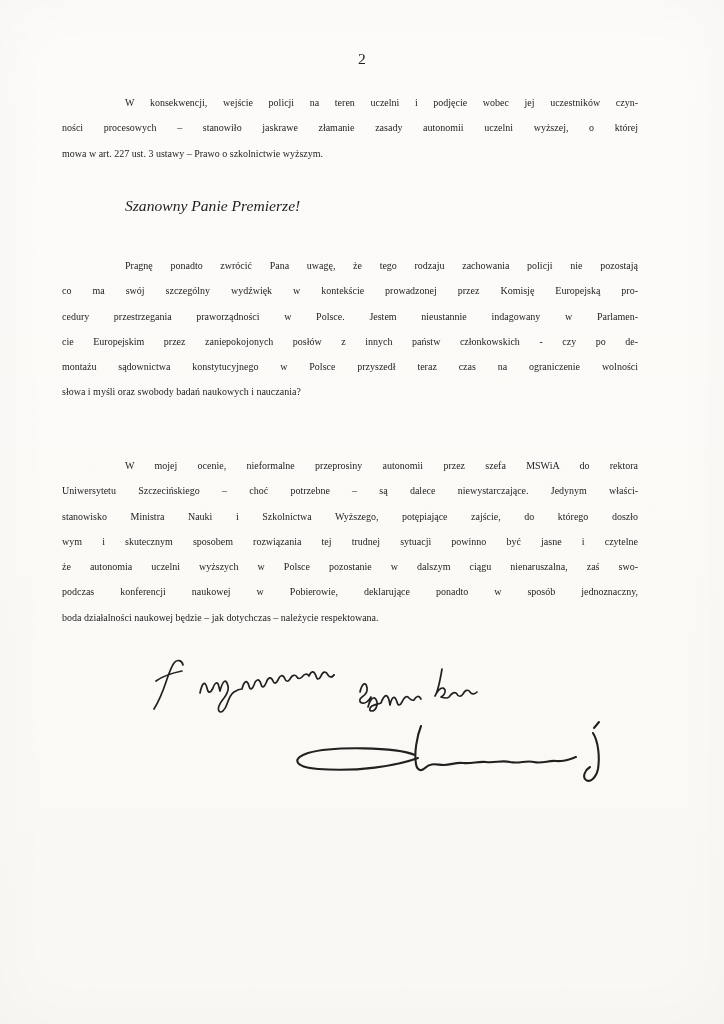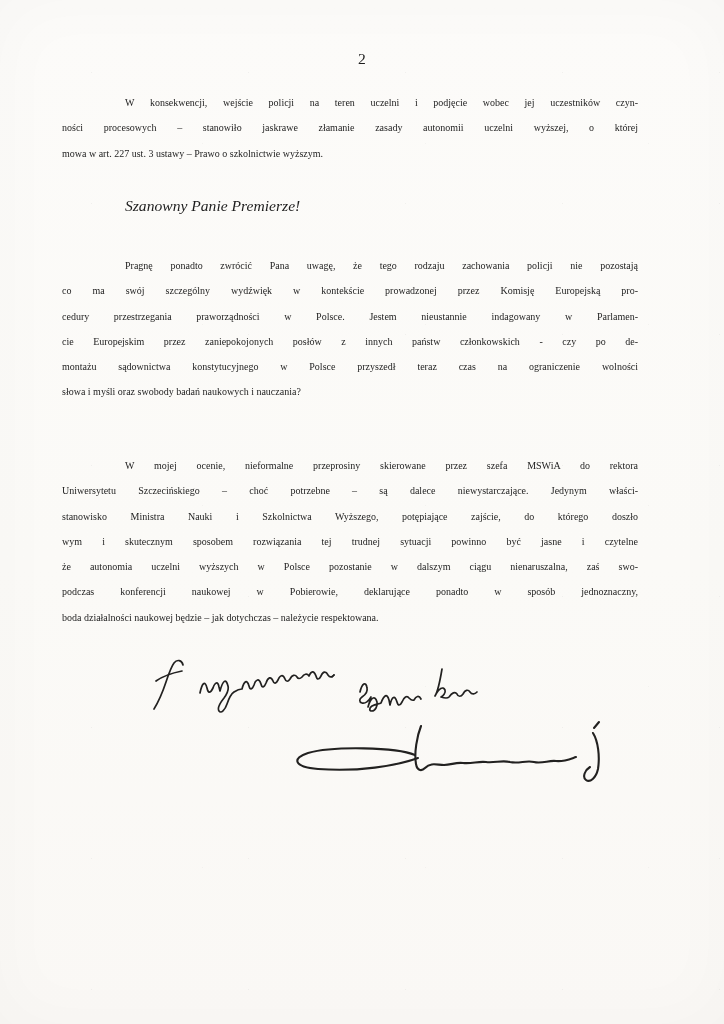--- a/index.html
+++ b/index.html
@@ -105,21 +105,21 @@
   <div class="para p2">
     <div class="jline indent">Pragnę ponadto zwrócić Pana uwagę, że tego rodzaju zachowania policji nie pozostają</div>
     <div class="jline">co ma swój szczególny wydźwięk w kontekście prowadzonej przez Komisję Europejską pro-</div>
     <div class="jline">cedury przestrzegania praworządności w Polsce. Jestem nieustannie indagowany w Parlamen-</div>
     <div class="jline">cie Europejskim przez zaniepokojonych posłów z innych państw członkowskich - czy po de-</div>
     <div class="jline">montażu sądownictwa konstytucyjnego w Polsce przyszedł teraz czas na ograniczenie wolności</div>
     <div class="jlast">słowa i myśli oraz swobody badań naukowych i nauczania?</div>
   </div>
 
   <div class="para p3">
-    <div class="jline indent">W mojej ocenie, nieformalne przeprosiny skierowane przez szefa MSWiA do rektora</div>
+    <div class="jline indent">W mojej ocenie, nieformalne przeprosiny autonomii przez szefa MSWiA do rektora</div>
     <div class="jline">Uniwersytetu Szczecińskiego – choć potrzebne – są dalece niewystarczające. Jedynym właści-</div>
     <div class="jline">stanowisko Ministra Nauki i Szkolnictwa Wyższego, potępiające zajście, do którego doszło</div>
     <div class="jline">wym i skutecznym sposobem rozwiązania tej trudnej sytuacji powinno być jasne i czytelne</div>
     <div class="jline">że autonomia uczelni wyższych w Polsce pozostanie w dalszym ciągu nienaruszalna, zaś swo-</div>
     <div class="jline">podczas konferencji naukowej w Pobierowie, deklarujące ponadto w sposób jednoznaczny,</div>
     <div class="jlast">boda działalności naukowej będzie – jak dotychczas – należycie respektowana.</div>
   </div>
 
   <svg class="handwriting" role="img" width="350" height="62" viewBox="0 0 350 62" aria-label="Z wyrazami szacunku">
 

